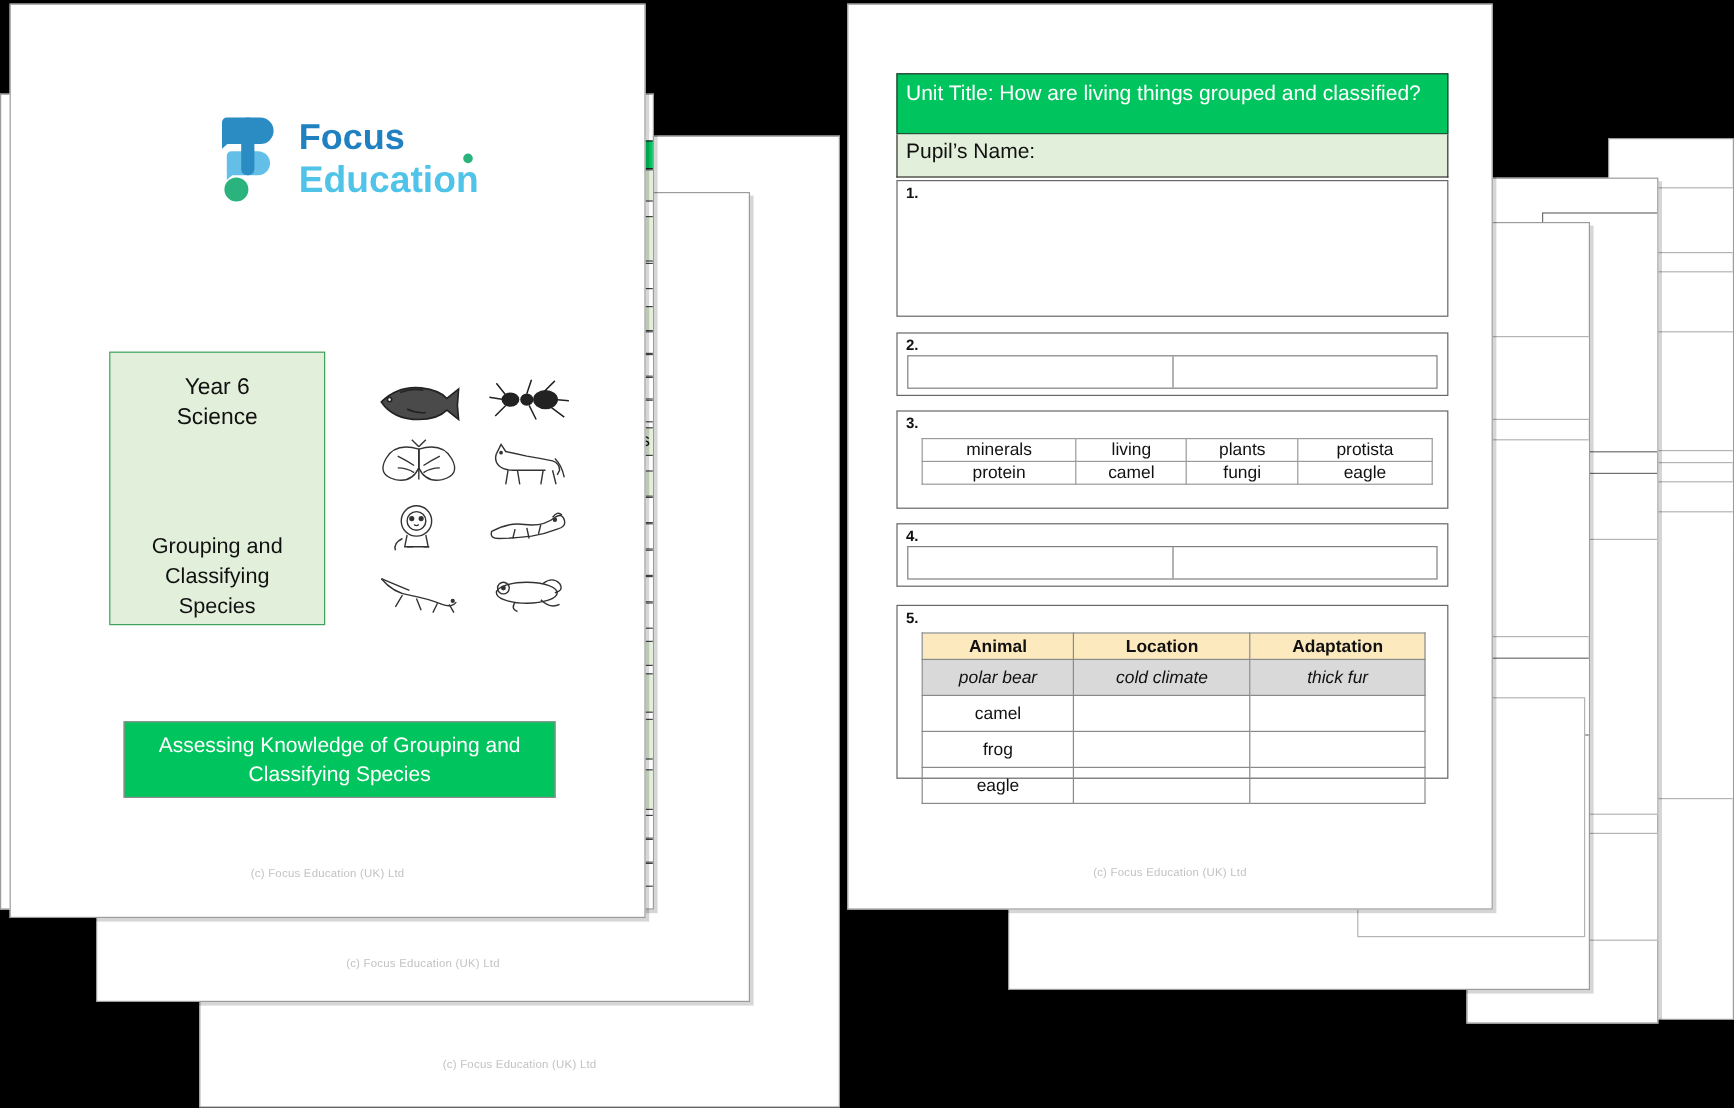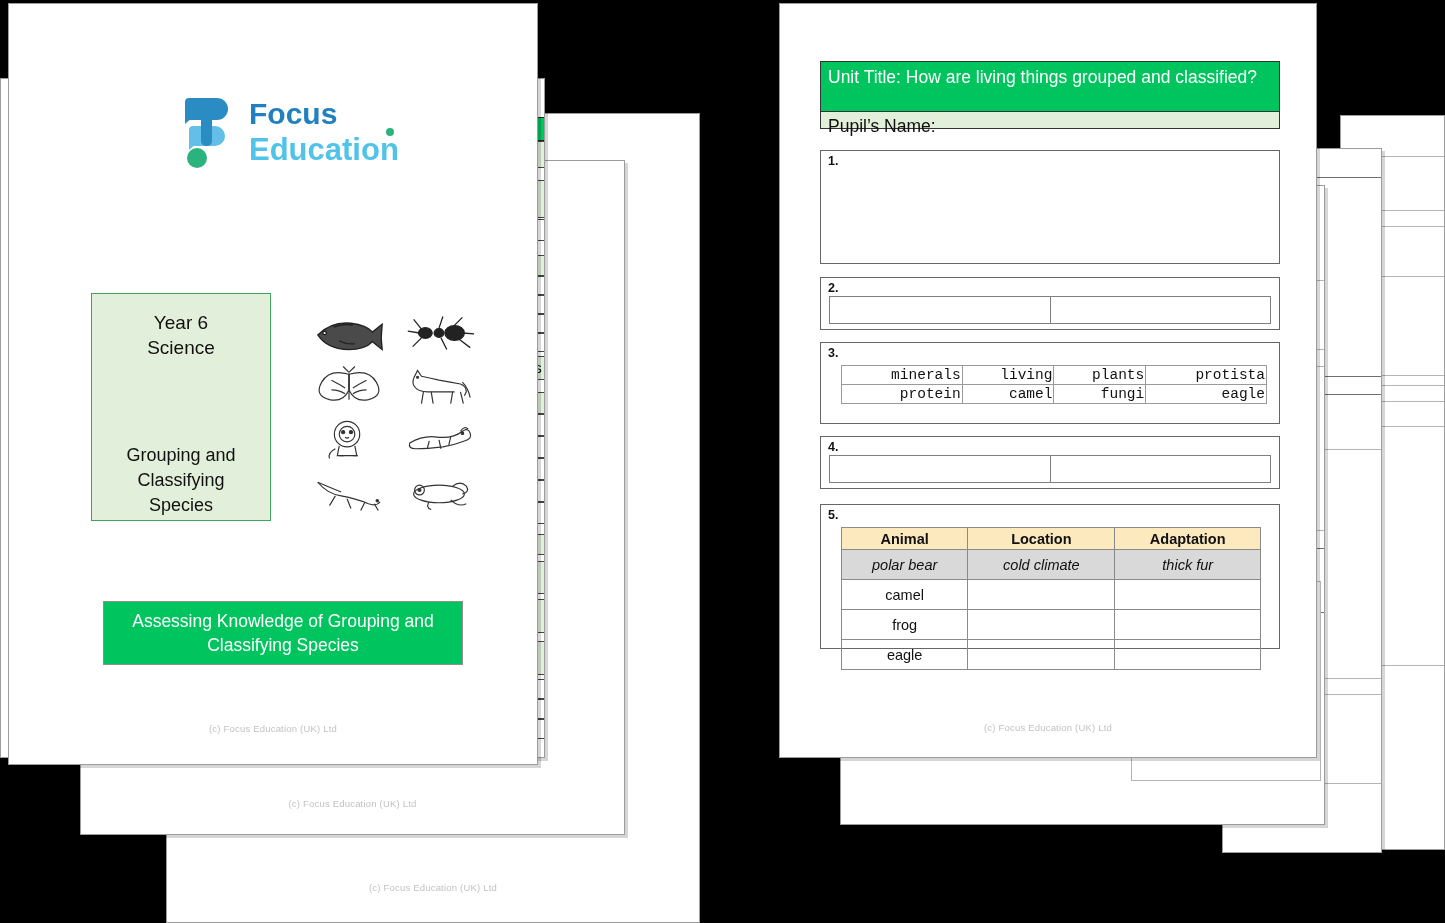--- a/index.html
+++ b/index.html
@@ -117,25 +117,24 @@
   .two-split > div + div { border-left: 1px solid #808080; }
 
   .wordbank {
     position: absolute;
     left: 20px; top: 22px;
     width: 426px;
     border-collapse: collapse;
   }
   .wordbank td {
     border: 1px solid #9a9a9a;
-    text-align: right;
+    text-align: center;
     font-size: 14.5px;
     height: 19px;
     color: #111;
-    font-family: Liberation Mono, monospace;
   }
 
   .animtable {
     position: absolute;
     left: 20px; top: 22px;
     width: 420px;
     border-collapse: collapse;
   }
   .animtable th {
     background: #FCE9BE;
@@ -221,25 +220,25 @@
 
   <div class="page" style="left:840px; top:185px; width:485px; height:640px;">
     <div class="outline-box" style="left:290px; top:94px; width:210px; height:70px;"></div>
     <div class="outline-box" style="left:290px; top:180px; width:210px; height:165px;"></div>
     <div class="outline-box" style="left:292px; top:215px; width:8px; height:105px;"></div>
     <div class="outline-box dark" style="left:290px; top:362px; width:210px; height:65px;"></div>
     <div class="outline-box" style="left:290px; top:395px; width:190px; height:200px;"></div>
     <div class="footer" style="top:535px;">(c) Focus Education (UK) Ltd</div>
   </div>
 
-  <div class="page" style="left:779px; top:3px; width:538px; height:755px;">
+  <div class="page" style="left:706px; top:3px; width:538px; height:755px;">
 
     <div class="unit-hdr" style="left:40px; top:57px; width:460px; height:51px;">Unit Title:  How are living things grouped and classified?</div>
 
-    <div class="pupil-row" style="left:40px; top:108px; width:460px; height:17px;">Pupil’s Name:</div>
+    <div class="pupil-row" style="left:40px; top:108px; width:460px; height:36px;">Pupil’s Name:</div>
 
     <div class="qbox" style="left:40px; top:146px; width:460px; height:114px;">
       <span class="qnum">1.</span>
     </div>
 
     <div class="qbox" style="left:40px; top:273px; width:460px; height:53px;">
       <span class="qnum">2.</span>
       <div class="two-split" style="top:18px;">
         <div></div>
         <div></div>

